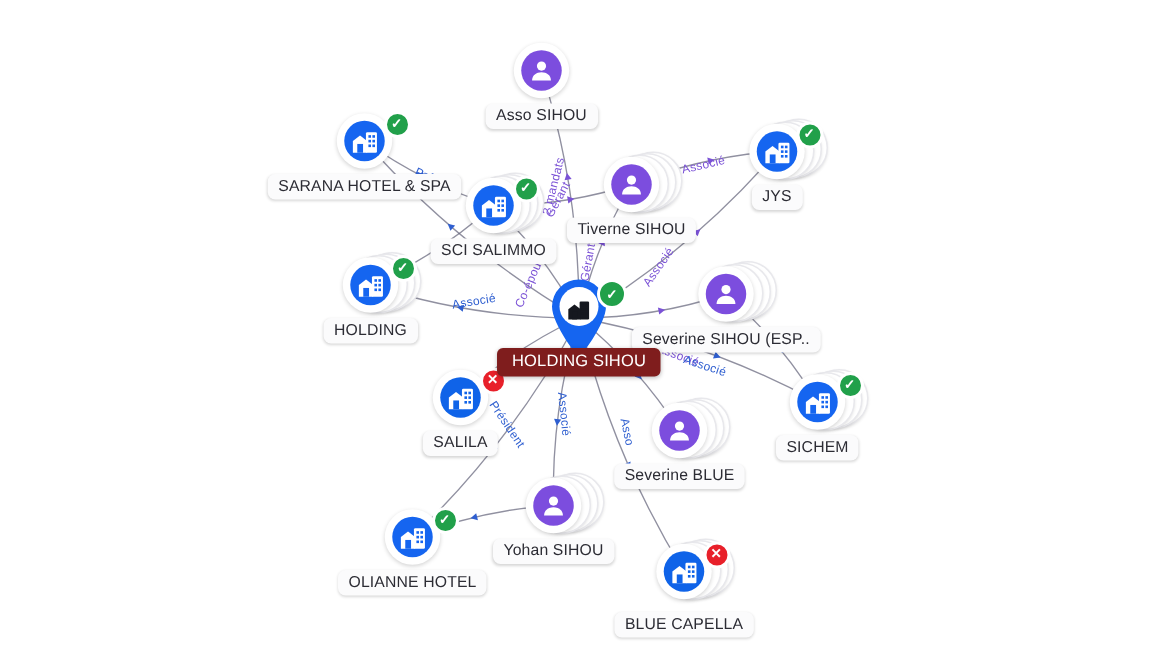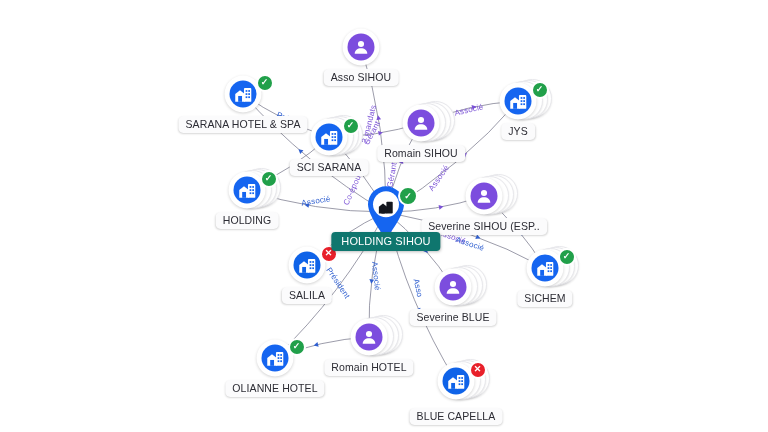--- a/index.html
+++ b/index.html
@@ -82,21 +82,21 @@
     background: #fbfbfc;
     border-radius: 5px;
     padding: 2px 7px 3px 7px;
     font-size: 10.5px;
     color: #2c2c34;
     box-shadow: 0 1px 2px rgba(0,0,0,0.16);
     letter-spacing: 0.1px;
   }
   
   .node-central .node-label {
-    background: #0f766e;
+    background: #7f1d1d;
     color: #ffffff;
     font-size: 11px;
     padding: 3px 10px 4px 10px;
     border-radius: 4px;
     box-shadow: 0 1px 3px rgba(0,0,0,0.25);
   }
   .pin {
     position: absolute;
     left: 50%;
     top: 50%;
@@ -223,37 +223,37 @@
               <rect x="14.3" y="10.6" width="1.9" height="1.9" fill="#1565f0"></rect>
               <rect x="17.2" y="10.6" width="1.9" height="1.9" fill="#1565f0"></rect>
               <rect x="14.3" y="14" width="1.9" height="1.9" fill="#1565f0"></rect>
               <rect x="17.2" y="14" width="1.9" height="1.9" fill="#1565f0"></rect>
               <path d="M3 11.5 L8.2 7.4 L13.4 11.5 L13.4 20 L3 20 Z" fill="#ffffff"></path>
               <rect x="6.2" y="13.6" width="4.2" height="6.4" fill="#1565f0"></rect>
             </svg>
           </div>
         </div>
         <div class="badge badge-ok" style="width: 14px; height: 14px; left: 12.5px; top: -20.5px;">✓</div>
-        <div class="node-label" style="top: 21.5px;">SCI SARANA</div>
+        <div class="node-label" style="top: 21.5px;">SCI SALIMMO</div>
       </div>
       <div class="node" style="left: 421px; top: 123px;">
         <div class="node-stack">
           <div class="stack-card" style="width: 37px; height: 37px; left: -5px; top: -22.1px;"></div>
           <div class="stack-card" style="width: 37px; height: 37px; left: -9.5px; top: -20.9px;"></div>
           <div class="stack-card" style="width: 37px; height: 37px; left: -14px; top: -19.7px;"></div>
         </div>
         <div class="disc" style="width: 37px; height: 37px;">
           <div class="inner" style="width: 27px; height: 27px; background: rgb(124, 77, 222);">
             <svg width="21" height="21" viewBox="0 0 24 24" fill="none">
               <circle cx="12" cy="8.6" r="3.5" fill="#ffffff"></circle>
               <path d="M4.8 19.6c0-4 3.3-6.3 7.2-6.3s7.2 2.3 7.2 6.3z" fill="#ffffff"></path>
             </svg>
           </div>
         </div>
-        <div class="node-label" style="top: 21.5px;">Romain SIHOU</div>
+        <div class="node-label" style="top: 21.5px;">Tiverne SIHOU</div>
       </div>
       <div class="node" style="left: 518px; top: 101px;">
         <div class="node-stack">
           <div class="stack-card" style="width: 37px; height: 37px; left: -5px; top: -22.1px;"></div>
           <div class="stack-card" style="width: 37px; height: 37px; left: -9.5px; top: -20.9px;"></div>
           <div class="stack-card" style="width: 37px; height: 37px; left: -14px; top: -19.7px;"></div>
         </div>
         <div class="disc" style="width: 37px; height: 37px;">
           <div class="inner" style="width: 27px; height: 27px; background: rgb(21, 101, 240);">
             <svg width="22" height="22" viewBox="0 0 24 24" fill="none">
@@ -379,21 +379,21 @@
           <div class="stack-card" style="width: 37px; height: 37px; left: -14px; top: -19.7px;"></div>
         </div>
         <div class="disc" style="width: 37px; height: 37px;">
           <div class="inner" style="width: 27px; height: 27px; background: rgb(124, 77, 222);">
             <svg width="21" height="21" viewBox="0 0 24 24" fill="none">
               <circle cx="12" cy="8.6" r="3.5" fill="#ffffff"></circle>
               <path d="M4.8 19.6c0-4 3.3-6.3 7.2-6.3s7.2 2.3 7.2 6.3z" fill="#ffffff"></path>
             </svg>
           </div>
         </div>
-        <div class="node-label" style="top: 21.5px;">Romain HOTEL</div>
+        <div class="node-label" style="top: 21.5px;">Yohan SIHOU</div>
       </div>
       <div class="node" style="left: 275px; top: 358px;">
         <div class="node-stack"></div>
         <div class="disc" style="width: 37px; height: 37px;">
           <div class="inner" style="width: 27px; height: 27px; background: rgb(21, 101, 240);">
             <svg width="22" height="22" viewBox="0 0 24 24" fill="none">
               <rect x="12.5" y="5" width="8" height="15" rx="1" fill="#ffffff"></rect>
               <rect x="14.3" y="7.2" width="1.9" height="1.9" fill="#1565f0"></rect>
               <rect x="17.2" y="7.2" width="1.9" height="1.9" fill="#1565f0"></rect>
               <rect x="14.3" y="10.6" width="1.9" height="1.9" fill="#1565f0"></rect>

